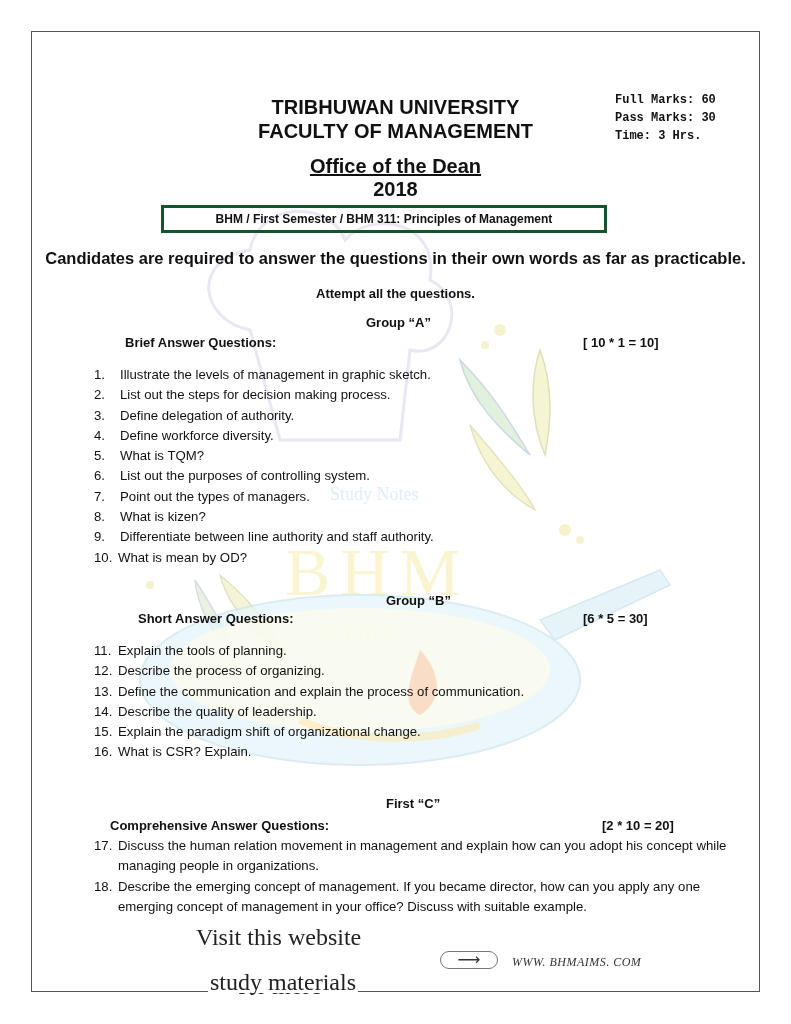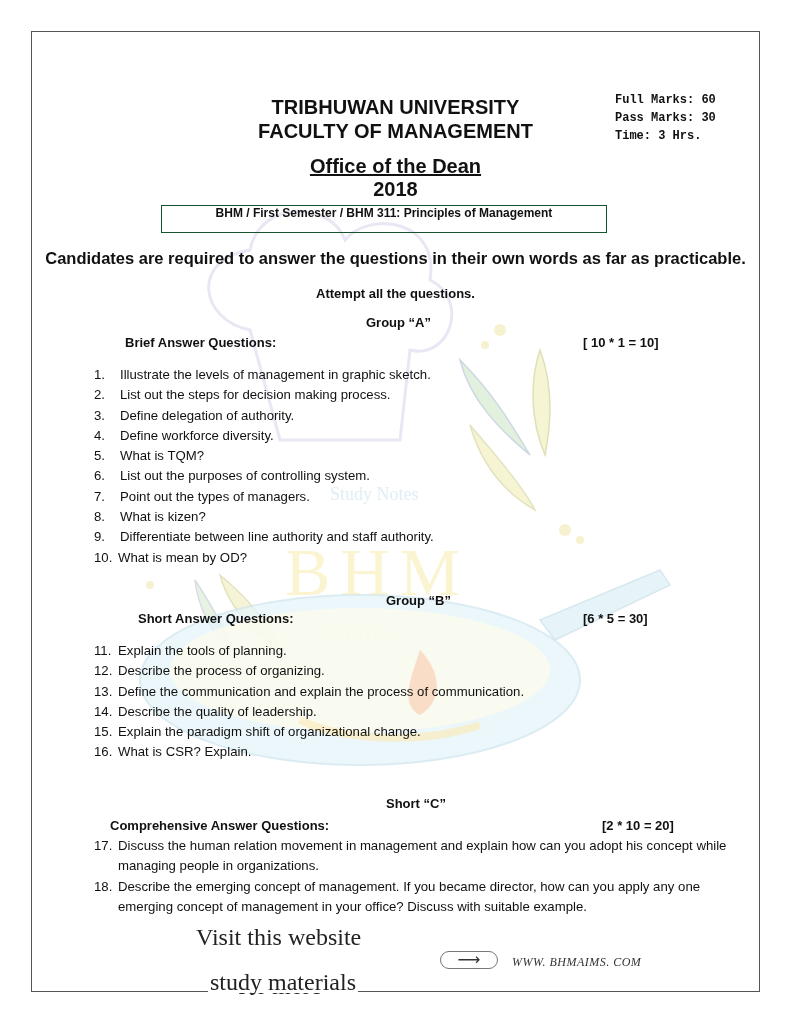--- a/index.html
+++ b/index.html
@@ -5,22 +5,22 @@
     html, body { margin: 0; padding: 0; background: #ffffff; }
     body { width: 791px; height: 1024px; position: relative; overflow: hidden;
            font-family: "Liberation Sans", "DejaVu Sans", sans-serif; color: #111; }
     .page-border { position: absolute; left: 31px; top: 31px; width: 729px; height: 961px;
                    border: 1px solid #555; box-sizing: border-box; }
     .abs { position: absolute; white-space: nowrap; }
     .center { left: 0; width: 791px; text-align: center; }
     .uni { font-size: 20px; font-weight: bold; letter-spacing: 0px; }
     .marks { left: 615px; font-size: 12px; font-weight: bold; line-height: 17px; font-family: Liberation Mono, monospace; }
     .course-box { position: absolute; left: 161px; top: 205px; width: 446px; height: 28px;
-                  border: 1px solid #14532d; box-sizing: border-box; display: flex;
-                  justify-content: center; font-size: 12px; font-weight: bold; }
+                  border: 3px solid #14532d; box-sizing: border-box; display: flex;
+                  align-items: center; justify-content: center; font-size: 12px; font-weight: bold; }
     .instruction { font-size: 16.5px; font-weight: bold; }
     .sub { font-size: 13px; font-weight: bold; }
     .q { font-size: 13.2px; line-height: 20.3px; }
     .q-item { display: flex; }
     .q-num { width: 26px; flex: none; }
     .q-num.wide { width: 24px; }
     .q-text { white-space: normal; }
     .ad-line { font-family: "Liberation Serif", "DejaVu Serif", serif; font-size: 24px; color: #222; line-height: 22px; }
     .ad-url { font-family: "Liberation Serif", "DejaVu Serif", serif; font-style: italic; font-size: 12px; color: #333; letter-spacing: 0.5px; }
     .ad-tags { font-family: "Liberation Serif", "DejaVu Serif", serif; font-style: italic; font-size: 10px; color: #333; }
@@ -148,21 +148,21 @@
   <div class="q-item">
       <span class="q-num wide">15.</span>
       <span class="q-text">Explain the paradigm shift of organizational change.</span>
     </div>
   <div class="q-item">
       <span class="q-num wide">16.</span>
       <span class="q-text">What is CSR? Explain.</span>
     </div>
 </div>
 
-<div class="abs sub" style="top:796px; left:386px;">Short “C”</div>
+<div class="abs sub" style="top:796px; left:386px;">First “C”</div>
 <div class="abs sub" style="top:818px; left:110px;">Comprehensive Answer Questions:</div>
 <div class="abs sub" style="top:818px; left:602px;">[2 * 10 = 20]</div>
 
 <div class="abs q" style="top:836px; left:94px; width:650px; white-space:normal;">
   <div class="q-item">
       <span class="q-num wide">17.</span>
       <span class="q-text">Discuss the human relation movement in management and explain how can you adopt his concept while managing people in organizations.</span>
     </div>
   <div class="q-item">
       <span class="q-num wide">18.</span>

